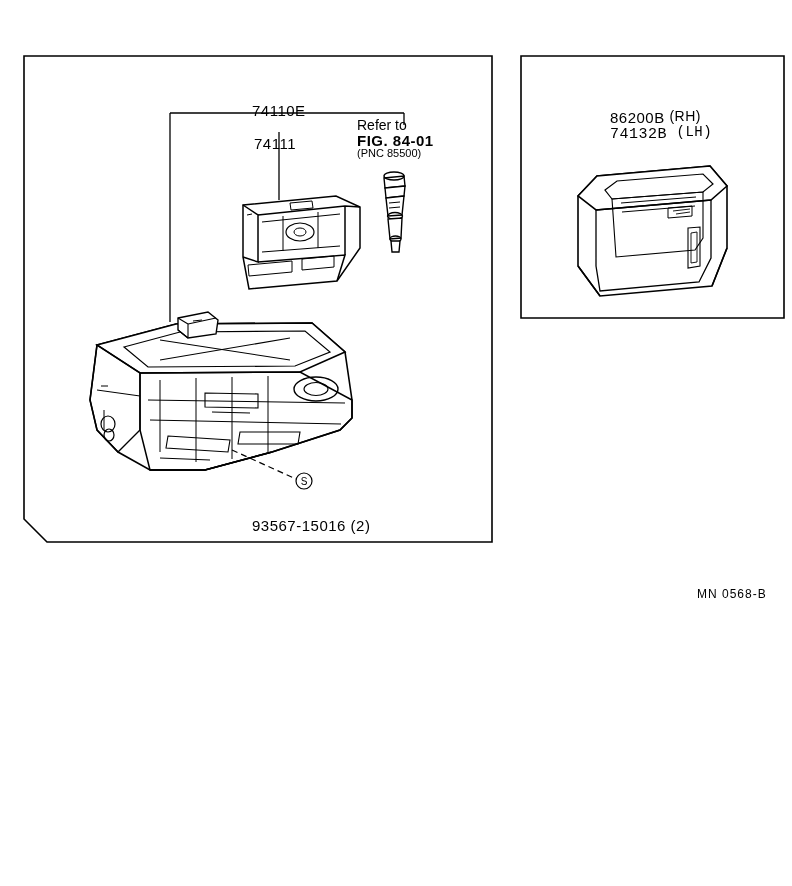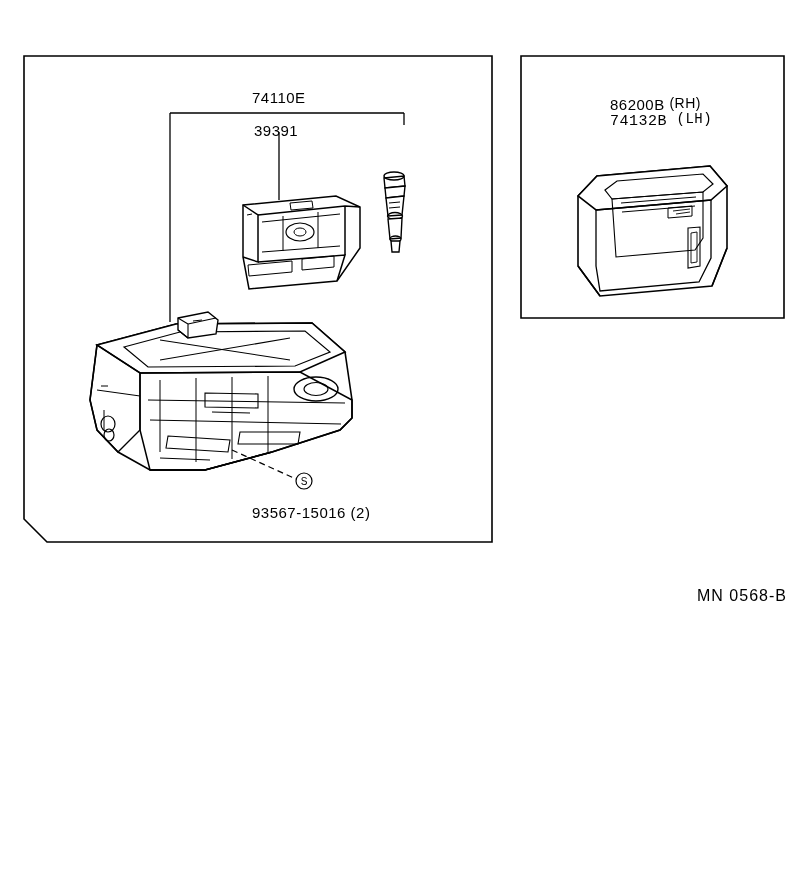--- a/index.html
+++ b/index.html
@@ -27,23 +27,24 @@
     height: 886px;
   }
   .lbl {
     position: absolute;
     white-space: nowrap;
     line-height: 1.05;
   }
   .lbl-main {
     font-size: 15px;
     letter-spacing: 0.5px;
+    margin-top: 13px;
   }
   .lbl-footer {
-    font-size: 16px;
+    font-size: 12px;
     letter-spacing: 1px;
   }
   .sup {
     font-size: 14px;
     vertical-align: 2px;
   }
   #lbl-74110E { left: 252px; top: 90px; }
   #lbl-74111  { left: 254px; top: 123px; }
   #lbl-refer  { left: 357px; top: 118px; }
   #lbl-refer .l1 { font-size: 14px; }
@@ -169,22 +170,27 @@
       <path d="M676 214 L690 212" stroke-width="0.9"></path>
       <path d="M688 228 L700 227 L700 266 L688 268 Z" stroke-width="1.1"></path>
       <path d="M691 233 L697 232 L697 262 L691 263 Z" stroke-width="0.9"></path>
       <path d="M578 266 L600 296" stroke-width="1.4"></path>
       <path d="M712 286 L727 248" stroke-width="1.4"></path>
     </g>
   </svg>
 
   <div class="lbl lbl-main" id="lbl-74110E">74110E</div>
 
-  <div class="lbl lbl-main" id="lbl-74111">39391</div>
-
+  <div class="lbl lbl-main" id="lbl-74111">74111</div>
+
+  <div class="lbl" id="lbl-refer">
+    <div class="l1">Refer to</div>
+    <div class="l2">FIG. 84-01</div>
+    <div class="l3">(PNC 85500)</div>
+  </div>
 
   <div class="lbl lbl-main" id="lbl-bolt">93567-15016 (2)</div>
 
   <div class="lbl lbl-main" id="lbl-74131B">
     <span>86200B</span>
     <span class="sup">(RH)</span>
   </div>
 
   <div class="lbl lbl-main" id="lbl-74132B">
     <span>74132B</span>

